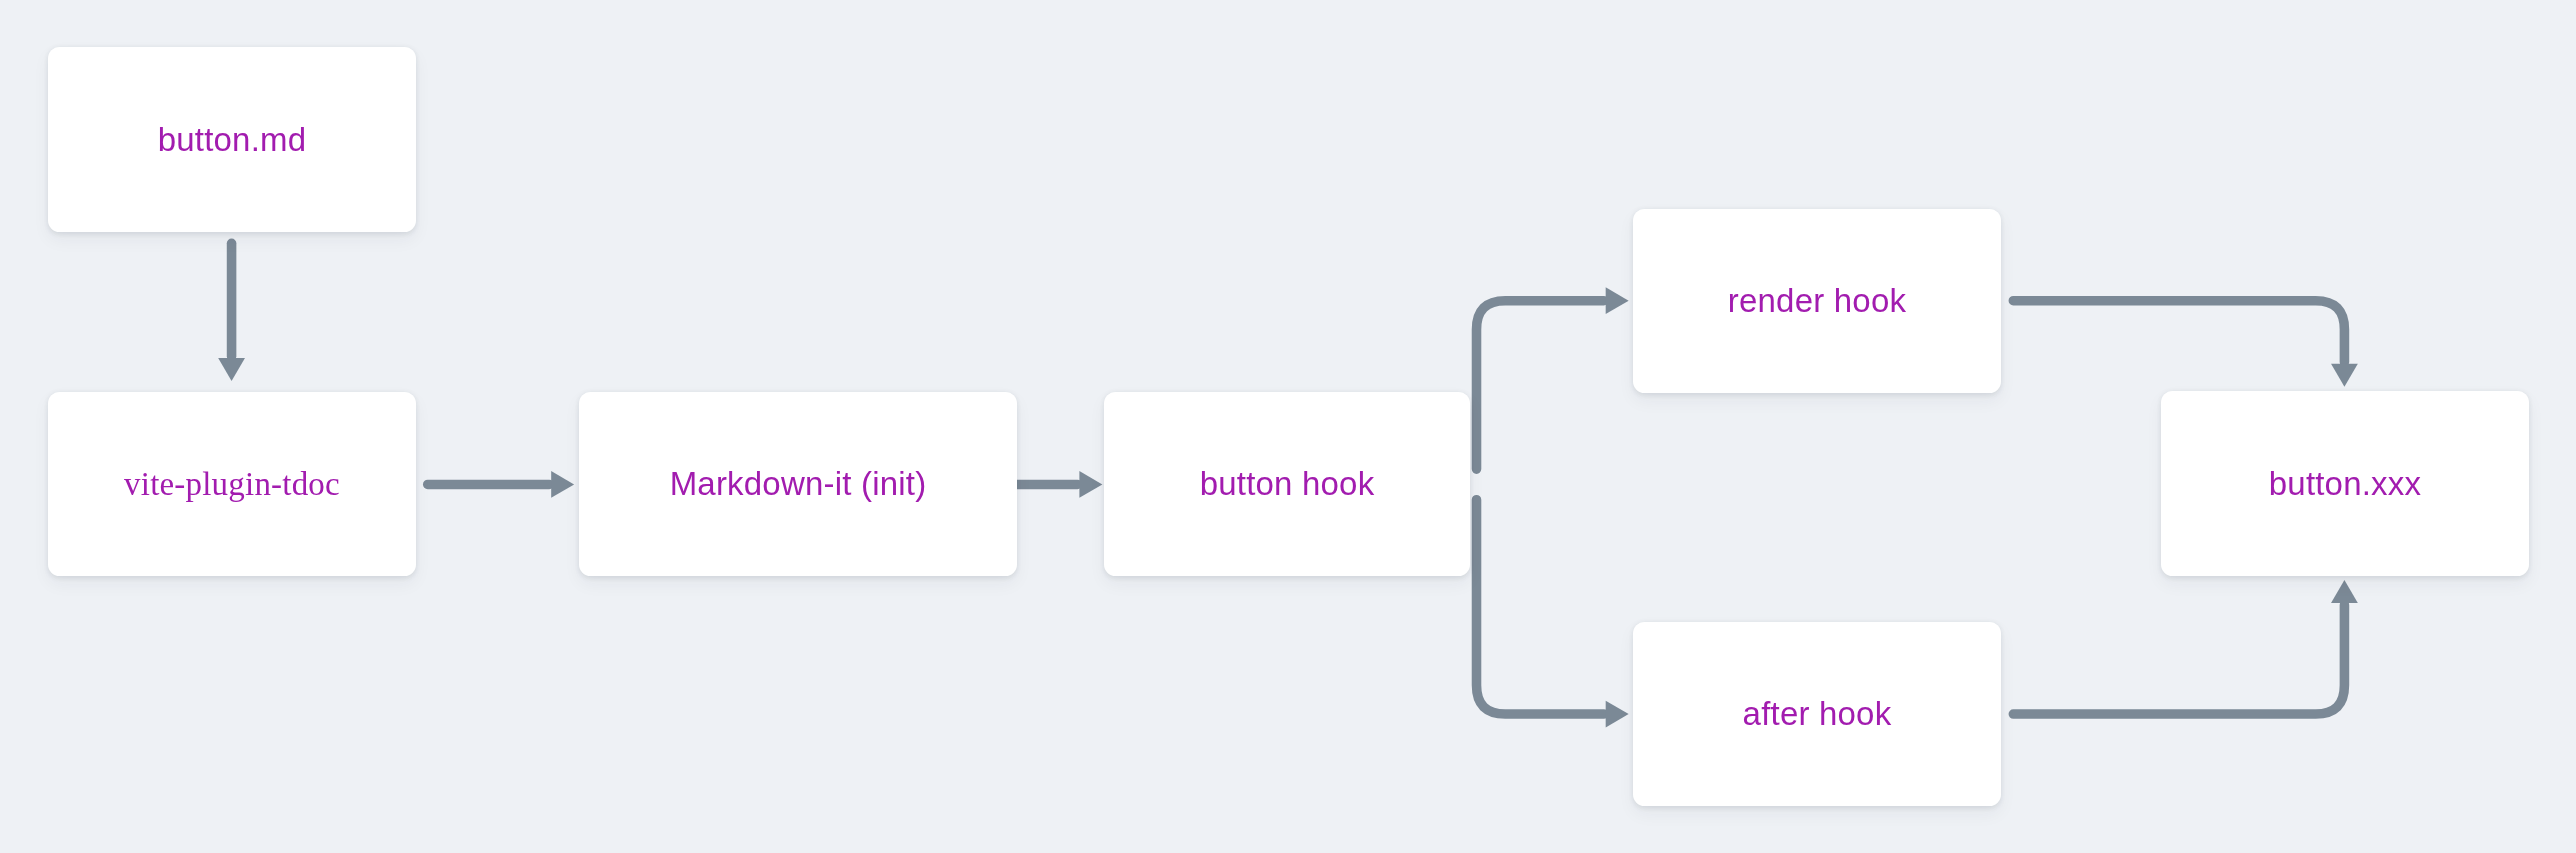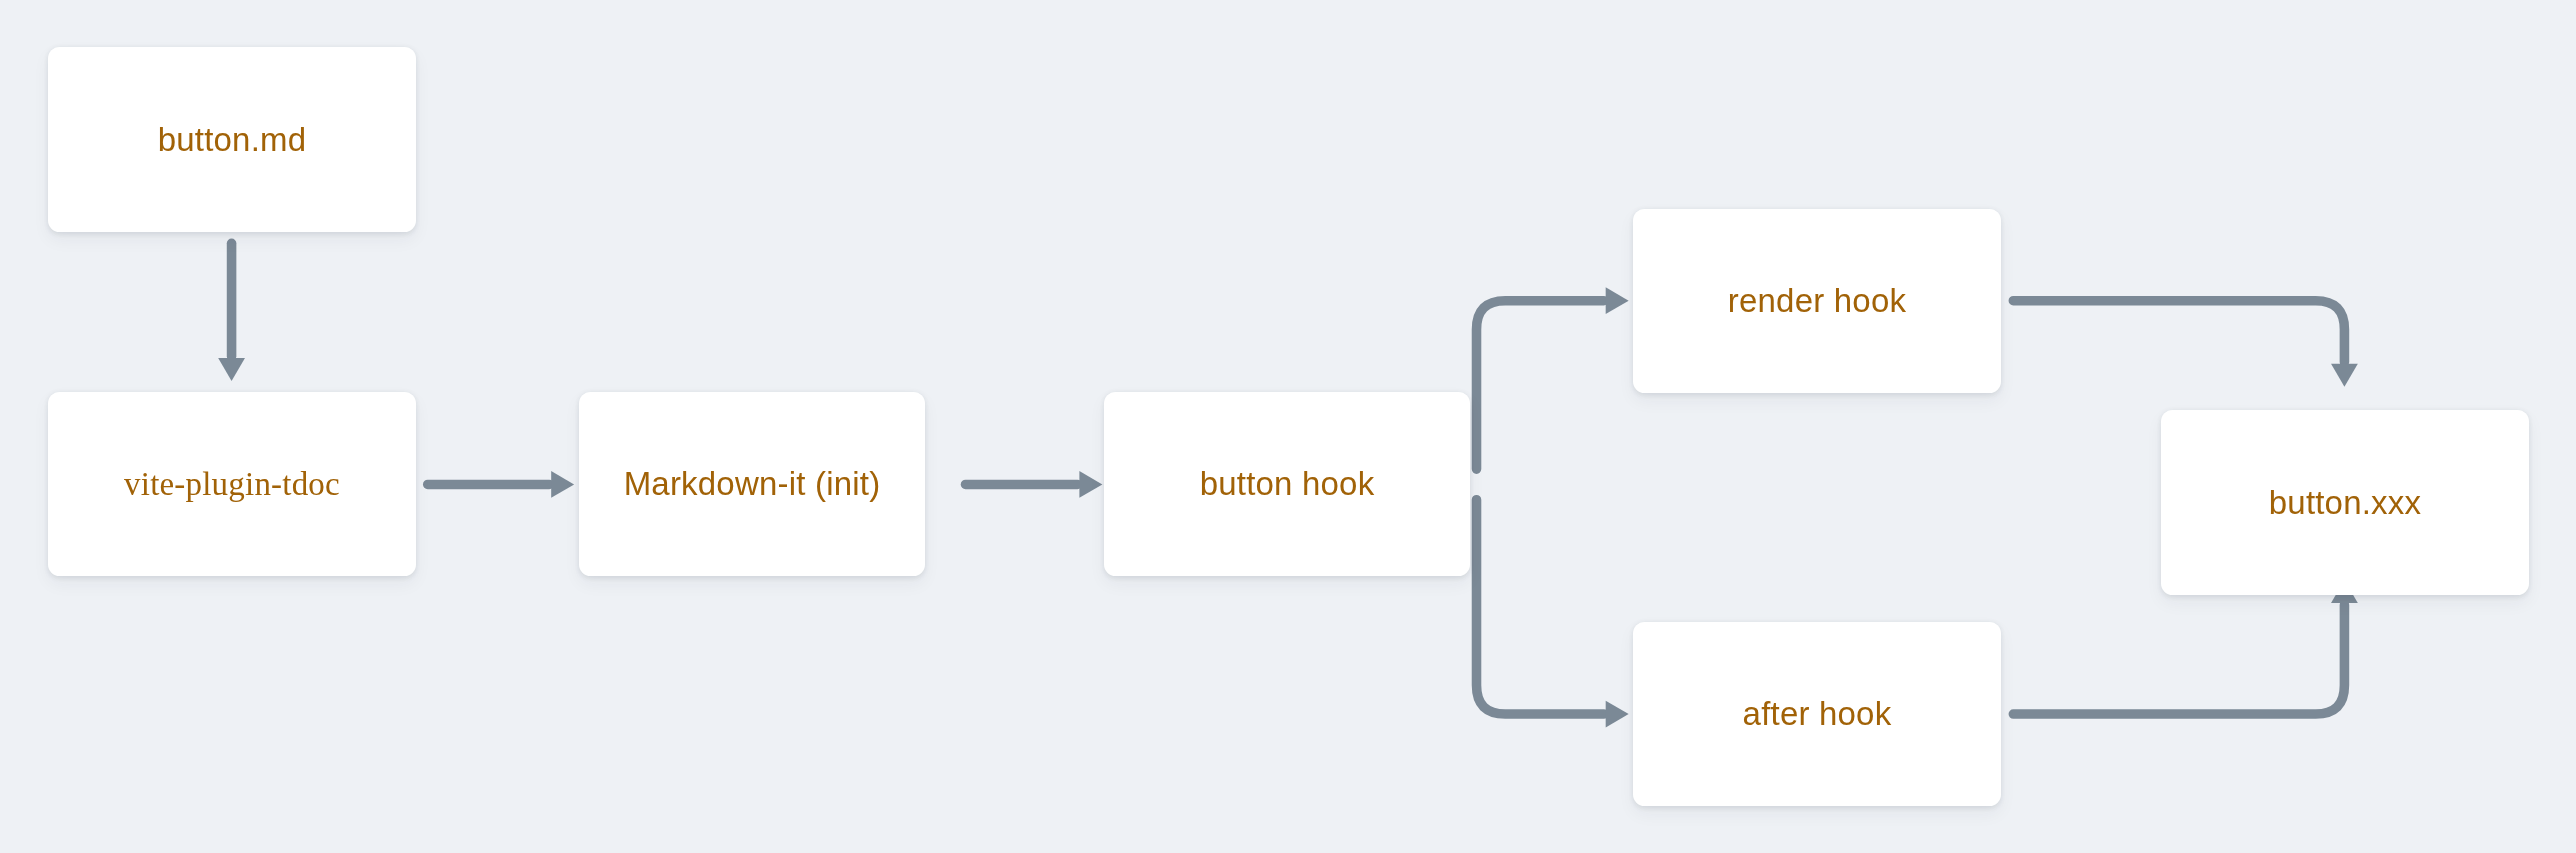--- a/index.html
+++ b/index.html
@@ -36,21 +36,21 @@
   .node {
     position: absolute;
     background: #ffffff;
     border-radius: 11.5px;
     box-shadow: 0 1.9px 5.7px rgba(30,45,60,0.10), 0 7.7px 17px rgba(30,45,60,0.05);
     display: flex;
     align-items: center;
     justify-content: center;
   }
   .node .label {
-    color: #a16207;
+    color: #a21caf;
     font-size: 33px;
     font-weight: 400;
     letter-spacing: 0.2px;
     white-space: nowrap;
   }
 </style>
 </head>
 <body>
 
 <div class="canvas">
@@ -80,34 +80,34 @@
   </svg>
 
   <div class="node" style="left:48px;  top:47px;  width:368px; height:185px;">
     <span class="label">button.md</span>
   </div>
 
   <div class="node" style="left:48px;  top:392px; width:368px; height:184px;font-family:Liberation Serif, serif;">
     <span class="label">vite-plugin-tdoc</span>
   </div>
 
-  <div class="node" style="left:579px; top:392px; width:346px; height:184px;">
+  <div class="node" style="left:579px; top:392px; width:438px; height:184px;">
     <span class="label">Markdown-it (init)</span>
   </div>
 
   <div class="node" style="left:1104px; top:392px; width:366px; height:184px;">
     <span class="label">button hook</span>
   </div>
 
   <div class="node" style="left:1633px; top:209px; width:368px; height:184px;">
     <span class="label">render hook</span>
   </div>
 
   <div class="node" style="left:1633px; top:622px; width:368px; height:184px;">
     <span class="label">after hook</span>
   </div>
 
-  <div class="node" style="left:2161px; top:410px; width:368px; height:185px;">
+  <div class="node" style="left:2161px; top:391px; width:368px; height:185px;">
     <span class="label">button.xxx</span>
   </div>
 
 </div>
 
 
 </body></html>

